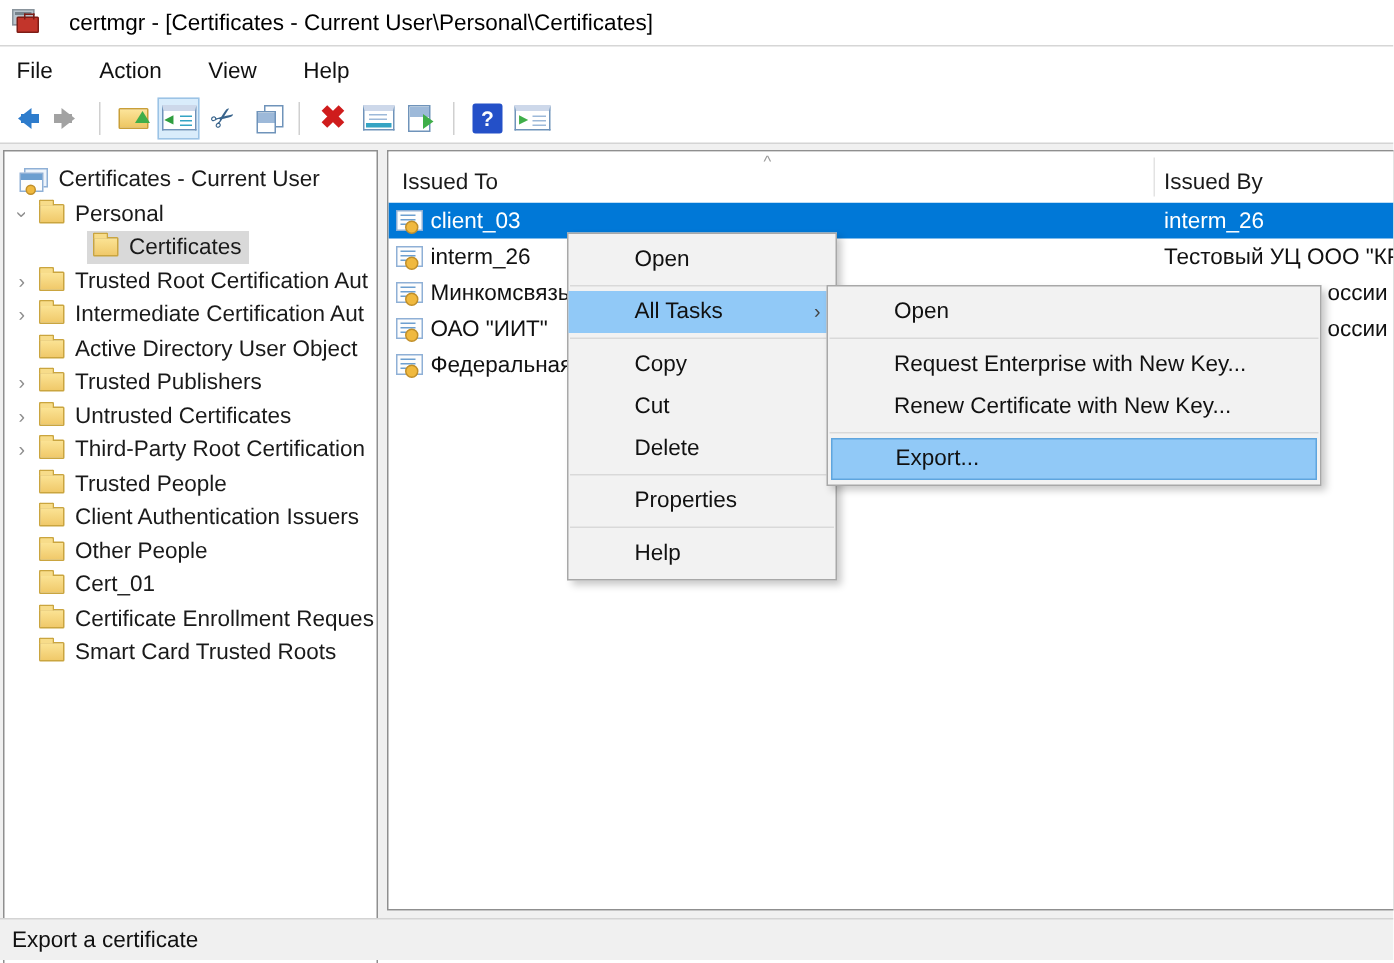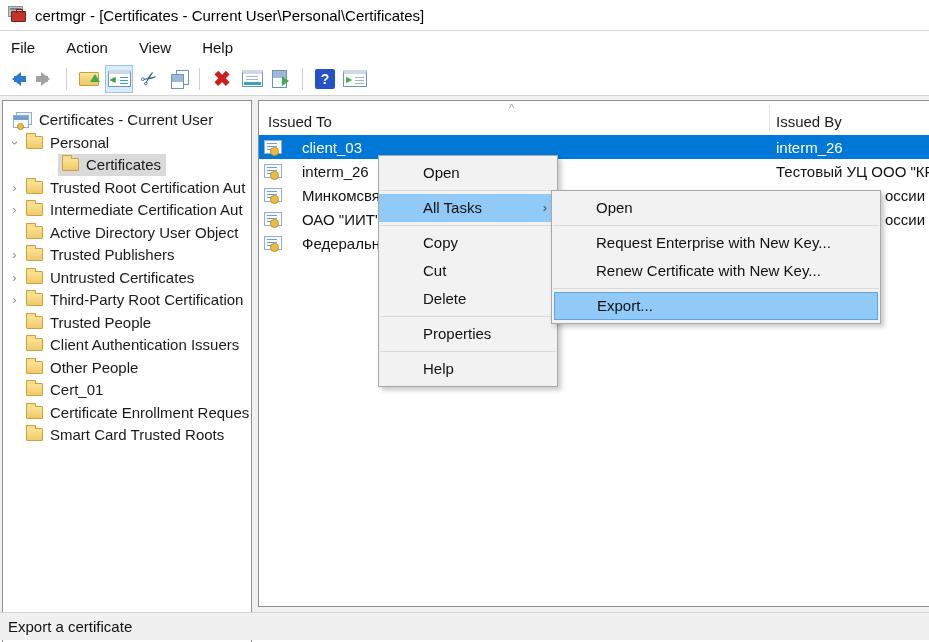--- a/index.html
+++ b/index.html
@@ -6,21 +6,21 @@
   html,body { width: 929px; height: 642px; overflow: hidden; }
   body { font-family: "Liberation Sans", sans-serif; font-size: 15px; color: #111; background:#fff; position: relative; }
 
   
   .titlebar { position:absolute; left:0; top:0; width:929px; height:31px; background:#fff; border-bottom:1px solid #d6d6d6; display:flex; align-items:center; }
   .title-ico { position:relative; width:20px; height:18px; margin-left:8px; }
   .title-ico .win { position:absolute; left:0; top:0; width:15px; height:11px; background:#b9c4cd; border:1px solid #8a949c; }
   .title-ico .win::before { content:''; position:absolute; left:1px; top:1px; right:1px; height:2px; background:#77828b; }
   .title-ico .box { position:absolute; left:3px; top:5px; width:15px; height:11px; background:#c2352b; border:1px solid #7e1d16; border-radius:1px; }
   .title-ico .box::before { content:''; position:absolute; left:4px; top:-3px; width:5px; height:3px; border:1px solid #7e1d16; border-bottom:none; }
-  .title-text { margin-left:7px; font-size:15px; color:#000; }
+  .title-text { margin-left:18px; font-size:15px; color:#000; }
 
   
   .menubar { position:absolute; left:0; top:32px; width:769px; height:30px; background:#fff; display:flex; align-items:center; }
   .mitem { padding:4px 11px; margin-right:9px; font-size:15px; color:#111; }
 
   
   .toolbar { position:absolute; left:0; top:62px; width:929px; height:34px; background:#fff; border-bottom:1px solid #d4d4d4; display:flex; align-items:center; }
   .tb-btn { position:relative; width:28px; height:28px; margin-left:2px; border:1px solid transparent; display:flex; align-items:center; justify-content:center; }
   .tb-btn.active { background:#d9ecfb; border-color:#9cc3e5; }
   .tb-sep { width:1px; height:22px; background:#d0d0d0; margin:0 6px; }
@@ -103,21 +103,21 @@
   .right-pane { position:absolute; left:258px; top:4px; width:672px; height:507px; background:#fff; border:1px solid #8f8f8f; overflow:hidden; }
   .list-header { position:relative; height:34px; display:flex; background:#fff; }
   .lh-cell { font-size:15px; color:#1a1a1a; display:flex; align-items:flex-end; padding-bottom:5px; }
   .lh-c1 { width:510px; padding-left:9px; }
   .lh-c2 { flex:1; padding-left:7px; }
   .lh-div { position:absolute; left:510px; top:4px; bottom:4px; width:1px; background:#e3e3e3; }
   .sort-caret { position:absolute; left:250px; top:1px; font-size:11px; color:#9a9a9a; }
   .lrow { height:24px; display:flex; align-items:center; }
   .lrow.sel { background:#0078d7; color:#fff; }
   .lc1 { width:510px; display:flex; align-items:center; padding-left:5px; overflow:hidden; white-space:nowrap; }
-  .lc1 .llabel { margin-left:20px; }
+  .lc1 .llabel { margin-left:5px; }
   .lc2 { flex:1; padding-left:7px; overflow:hidden; white-space:nowrap; }
   .lc2.part { padding-left:116px; }
 
   
   .menu { position:absolute; background:#f2f2f2; border:1px solid #a8a8a8; box-shadow:3px 3px 5px rgba(0,0,0,.22); padding:3px 0; }
   #ctx-menu { left:378px; top:155px; width:180px; z-index:50; }
   #sub-menu { left:551px; top:190px; width:330px; z-index:60; }
   .mi { position:relative; height:28px; line-height:28px; padding-left:44px; font-size:15px; color:#111; white-space:nowrap; }
   .mi.hl { background:#91c9f7; }
   .mi.boxed { margin:0 2px; padding-left:42px; height:28px; line-height:26px; border:1px solid #5fa5de; }

